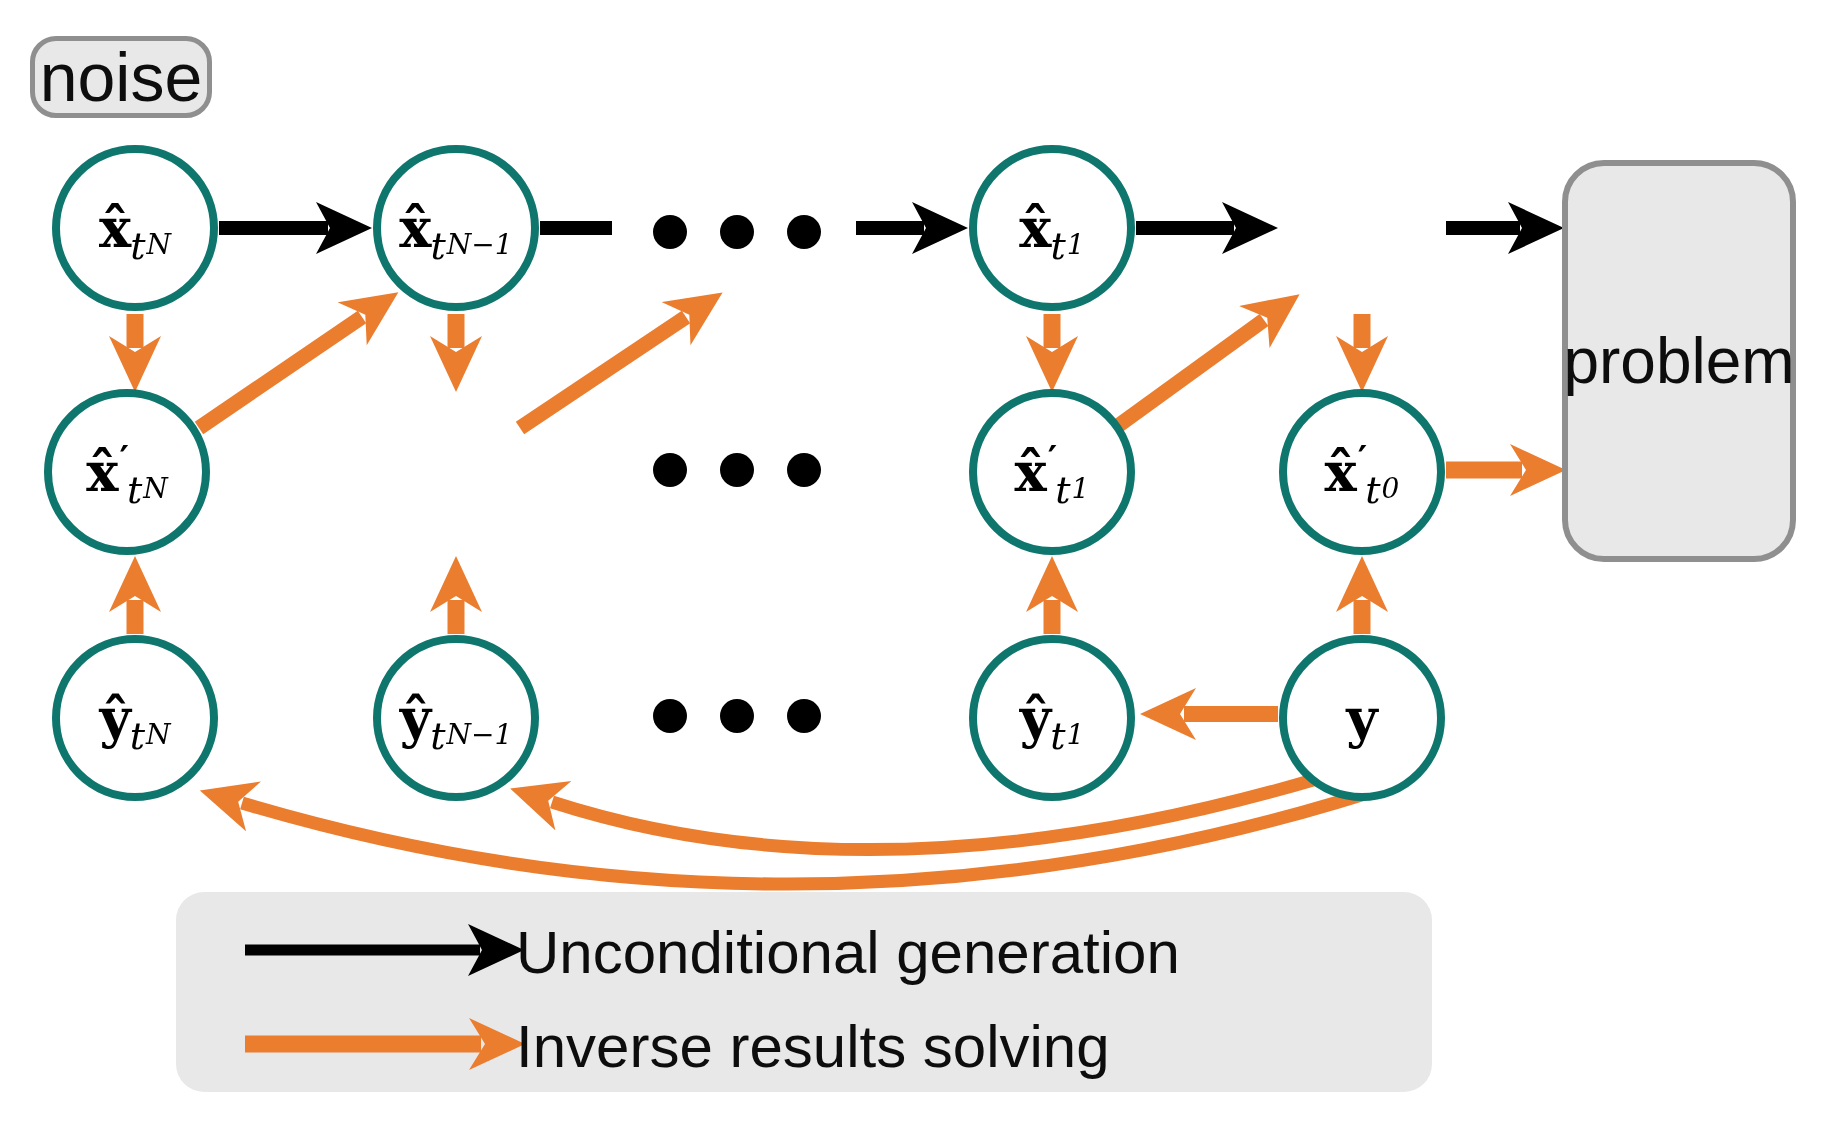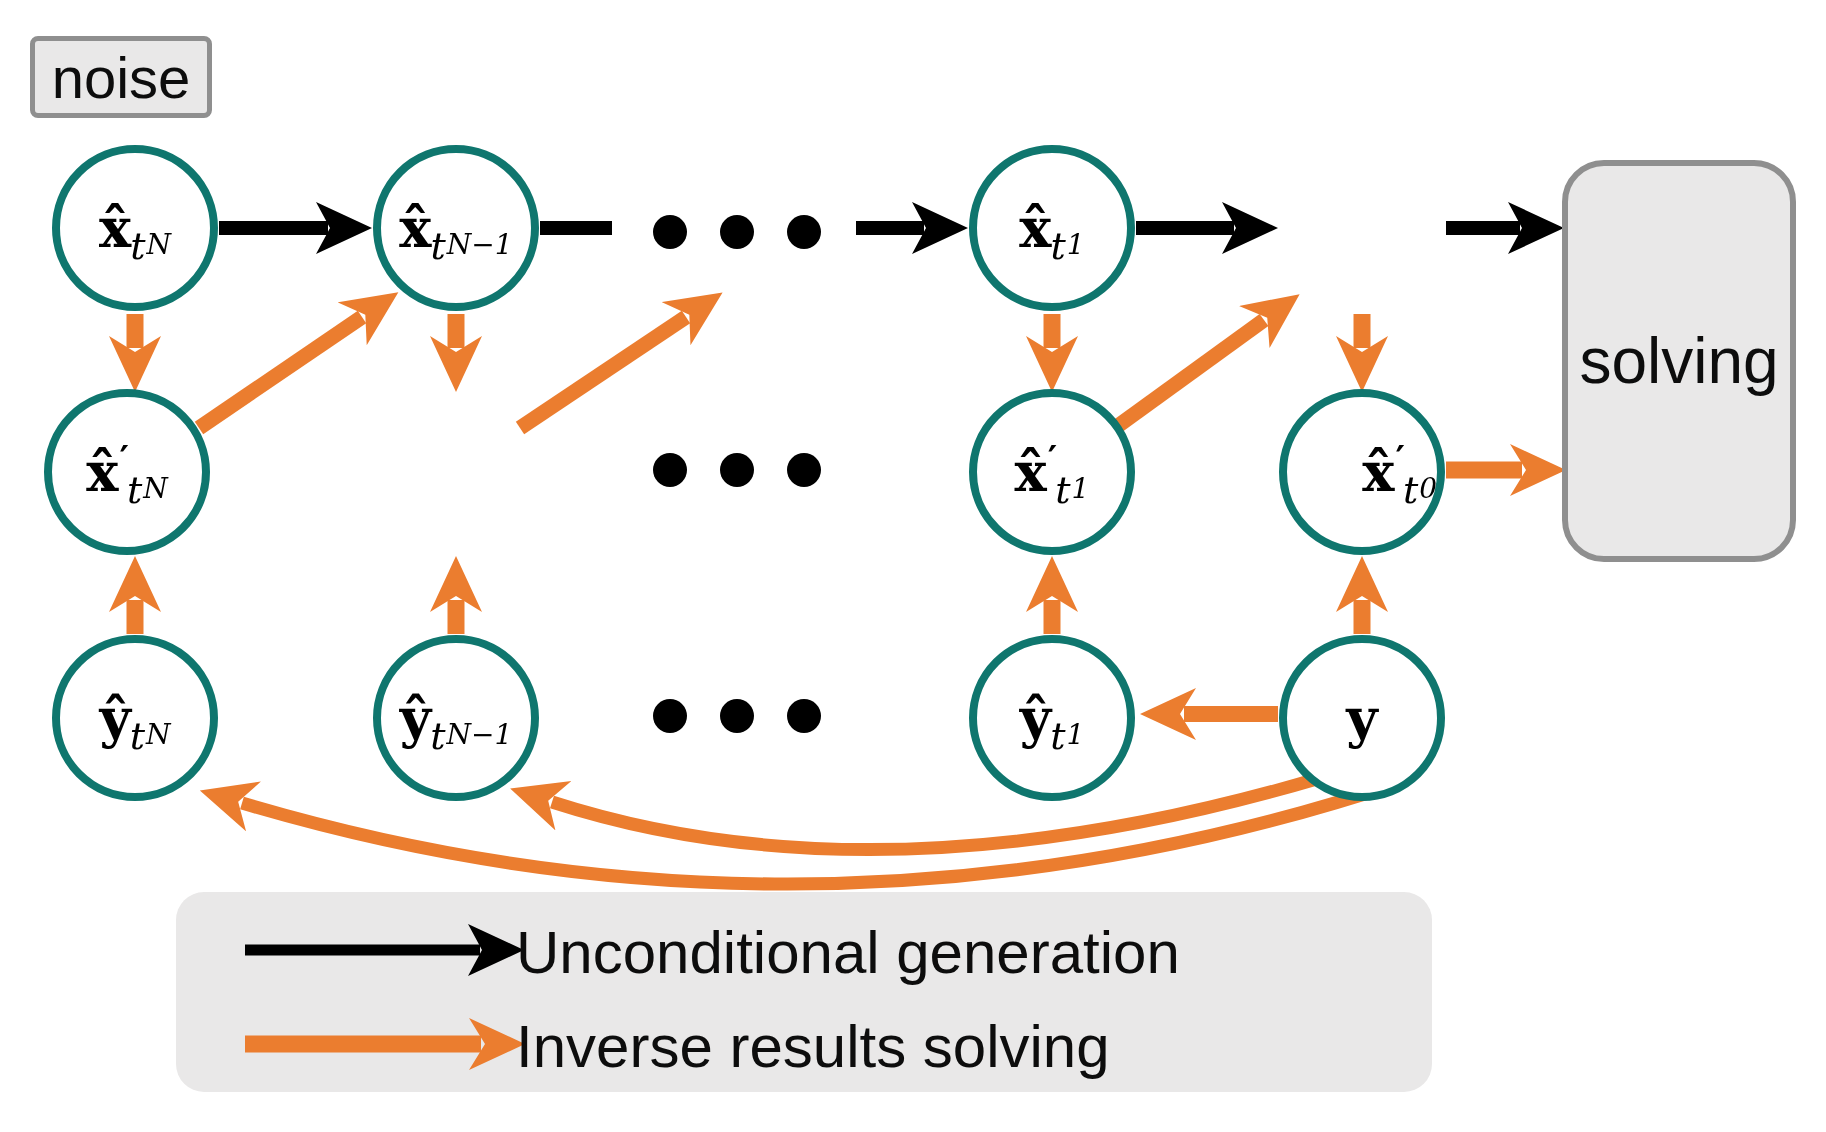--- a/index.html
+++ b/index.html
@@ -32,22 +32,22 @@
   .graybox{
     position:absolute;
     box-sizing:border-box;
     background:#e9e8e8;
     z-index:2;
     display:flex;align-items:center;justify-content:center;
     color:#0d0d0d;
   }
   #noise-box{
     left:30px;top:36px;width:182px;height:82px;
-    border:5px solid #8f8f8f;border-radius:8px;
-    font-size:58px;
+    border:5px solid #8f8f8f;border-radius:26px;
+    font-size:68px;
     z-index:3;
   }
   #results-box{
     left:1562px;top:160px;width:234px;height:402px;
     border:6px solid #8f8f8f;border-radius:42px;
     font-size:64px;
   }
   #legend-box{
     left:176px;top:892px;width:1256px;height:200px;
     border-radius:28px;
@@ -131,21 +131,21 @@
       <line x1="245" y1="950" x2="480" y2="950" stroke="#000000" stroke-width="11" marker-end="url(#BH)"></line>
       <line x1="245" y1="1044" x2="481" y2="1044" stroke="#EB7D2F" stroke-width="17" marker-end="url(#OH)"></line>
     </g>
   </svg>
 
   <div class="graybox" id="noise-box">
     <span>noise</span>
   </div>
 
   <div class="graybox" id="results-box">
-    <span>solving</span>
+    <span>problem</span>
   </div>
 
   <div class="graybox" id="legend-box"></div>
   <div class="legend-label" id="legend-label-1">Unconditional generation</div>
   <div class="legend-label" id="legend-label-2">Inverse results solving</div>
 
   <div class="node" style="left:52px;top:145px;">
     <span><span class="nb">x̂</span><span class="np"></span><span class="ns">t</span><span class="nss">N</span></span>
   </div>
   <div class="node" style="left:373px;top:145px;">
@@ -154,21 +154,21 @@
   <div class="node" style="left:969px;top:145px;">
     <span><span class="nb">x̂</span><span class="np"></span><span class="ns">t</span><span class="nss">1</span></span>
   </div>
 
   <div class="node" style="left:44px;top:389px;">
     <span><span class="nb">x̂</span><span class="np">′</span><span class="ns">t</span><span class="nss">N</span></span>
   </div>
   <div class="node" style="left:969px;top:389px;">
     <span><span class="nb">x̂</span><span class="np">′</span><span class="ns">t</span><span class="nss">1</span></span>
   </div>
-  <div class="node" style="left:1279px;top:389px;justify-content:flex-end;">
+  <div class="node" style="left:1279px;top:389px;">
     <span><span class="nb">x̂</span><span class="np">′</span><span class="ns">t</span><span class="nss">0</span></span>
   </div>
 
   <div class="node" style="left:52px;top:635px;">
     <span><span class="nb">ŷ</span><span class="np"></span><span class="ns">t</span><span class="nss">N</span></span>
   </div>
   <div class="node" style="left:373px;top:635px;">
     <span><span class="nb">ŷ</span><span class="np"></span><span class="ns">t</span><span class="nss">N−1</span></span>
   </div>
   <div class="node" style="left:969px;top:635px;">

